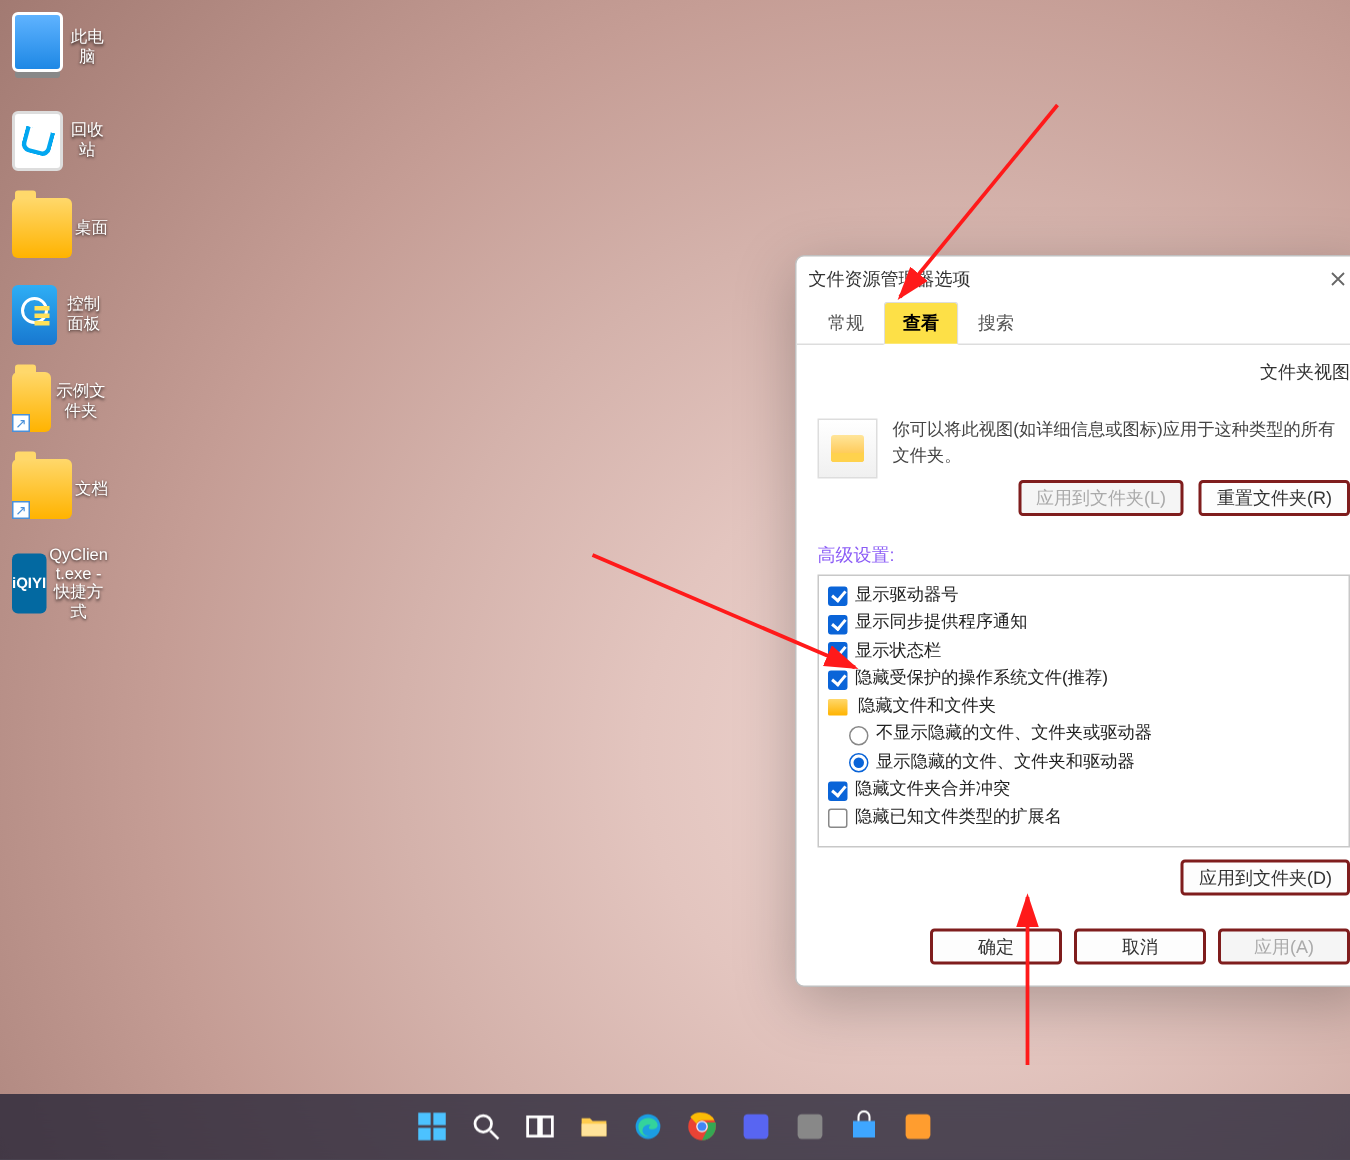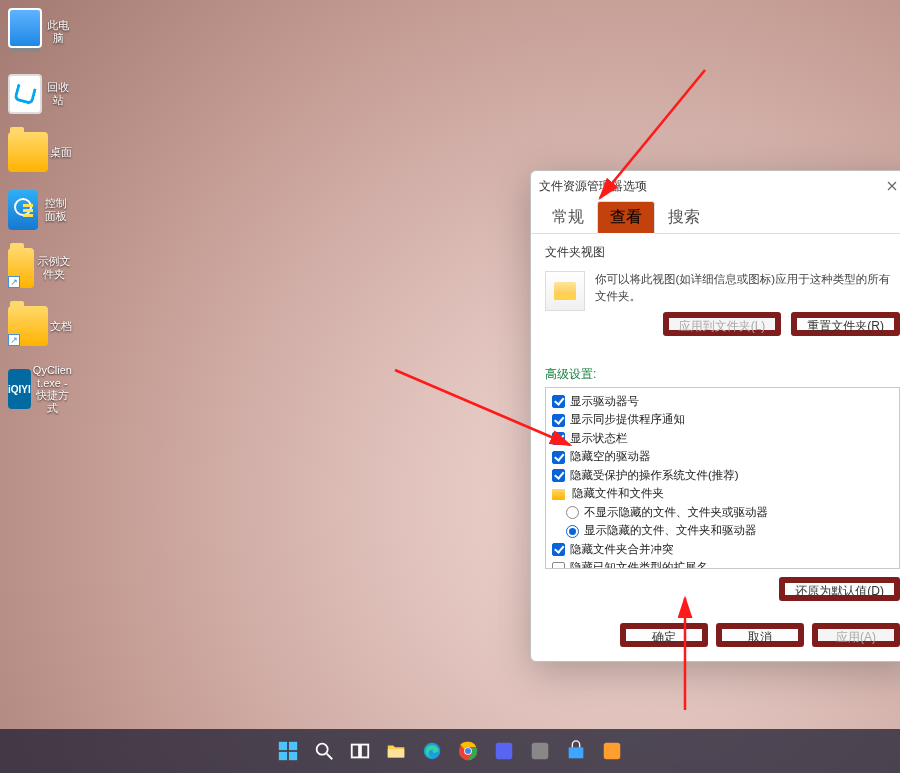--- a/index.html
+++ b/index.html
@@ -33,34 +33,34 @@
 .tbicon { width:26px; height:26px; display:flex; align-items:center; justify-content:center; border-radius:3px; cursor:pointer; color:#fff; }
 .tbicon svg { width:22px; height:22px; }
 
 
 .dialog { position:absolute; top:170px; left:530px; width:385px; background:#fff; border:1px solid #c0c0c0; border-radius:6px; box-shadow:0 10px 40px rgba(0,0,0,.25); font-size:12px; color:#222; }
 .dlg-titlebar { height:30px; display:flex; align-items:center; padding:0 8px; }
 .dlg-titlebar .title { flex:1; font-size:12px; color:#333; }
 .dlg-close { width:28px; height:22px; display:flex; align-items:center; justify-content:center; color:#666; cursor:pointer; border-radius:3px; }
 
 .tabs { display:flex; padding:0 8px; border-bottom:1px solid #ddd; }
-.tab { padding:5px 12px; font-size:16px; color:#555; cursor:pointer; border:1px solid transparent; margin-bottom:-1px; }
-.tab.active { border:1px solid #ddd; border-bottom:1px solid #fff; background:#c2410c; border-radius:3px 3px 0 0; color:#000; }
+.tab { padding:5px 12px; font-size:12px; color:#555; cursor:pointer; border:1px solid transparent; margin-bottom:-1px; }
+.tab.active { border:1px solid #ddd; border-bottom:1px solid #fff; background:#fde047; border-radius:3px 3px 0 0; color:#000;font-weight:bold; }
 
 .panel { padding:10px 14px 12px; }
-.group-label { font-size:12px; color:#333; margin-bottom:4px; }
+.group-label { font-size:12px; color:#333; margin-bottom:16px;text-align:right; }
 .folderview-box { display:flex; gap:10px; padding:6px 0 10px; }
 .fv-icon { width:40px; height:40px; flex:none; background:linear-gradient(#fff,#f0f0f0); border:1px solid #ddd; display:flex; align-items:center; justify-content:center; }
 .fv-icon::after { content:''; width:22px; height:18px; background:linear-gradient(#ffe59a,#ffbf3c); border-radius:2px; box-shadow: inset 0 -6px 0 #ffd24d; }
 .fv-text { font-size:11.5px; color:#444; line-height:1.45; }
 .fv-buttons { display:flex; gap:10px; justify-content:flex-end; margin-top:8px; }
-.btn { min-width:88px; height:24px; padding:0 10px; font-size:12px; background:#fdfdfd; border:6px solid #7f1d1d; border-radius:3px; cursor:pointer; color:#333; }
+.btn { min-width:88px; height:24px; padding:0 10px; font-size:12px; background:#fdfdfd; border:2px solid #7f1d1d; border-radius:3px; cursor:pointer; color:#333; }
 .btn:disabled { color:#aaa; background:#f5f5f5; cursor:default; }
 
-.adv-label { margin-top:20px; margin-bottom:4px; font-size:12px; color:#15803d; }
+.adv-label { margin-top:8px; margin-bottom:4px; font-size:12px; color:#8b5cf6; }
 .adv-list { border:1px solid #c8c8c8; height:182px; overflow-y:auto; padding:4px 2px; background:#fff;text-align:right; }
 .adv-row { display:flex; align-items:center; gap:5px; padding:1.5px 4px; font-size:11.5px; color:#222; line-height:1.35; }
 .adv-row.indent1 { padding-left:18px; }
 .chk { width:13px; height:13px; flex:none; border:1px solid #888; border-radius:2px; display:flex; align-items:center; justify-content:center; background:#fff; cursor:pointer; }
 .chk.checked { background:#0a64d8; border-color:#0a64d8; }
 .chk.checked::after { content:''; width:4px; height:7px; border:solid #fff; border-width:0 2px 2px 0; transform:rotate(40deg) translate(-0.5px,-1px); }
 .rad { width:13px; height:13px; flex:none; border:1px solid #888; border-radius:50%; display:flex; align-items:center; justify-content:center; background:#fff; cursor:pointer; }
 .rad.sel { border-color:#0a64d8; }
 .rad.sel::after { content:''; width:7px; height:7px; background:#0a64d8; border-radius:50%; }
 .foldericon-sm { width:13px; height:11px; background:linear-gradient(#ffd86b,#ffb300); border-radius:1px; flex:none; margin-right:2px; }
@@ -151,24 +151,20 @@
       <div class="adv-row">
           <span class="chk checked"></span>
           <span>显示同步提供程序通知</span>
         </div>
       <div class="adv-row">
           <span class="chk checked"></span>
           <span>显示状态栏</span>
         </div>
       <div class="adv-row">
           <span class="chk checked"></span>
-          <span>隐藏空的驱动器</span>
-        </div>
-      <div class="adv-row">
-          <span class="chk checked"></span>
           <span>隐藏受保护的操作系统文件(推荐)</span>
         </div>
       <div class="adv-row">
           <span class="foldericon-sm"></span>
           <span>隐藏文件和文件夹</span>
         </div>
       <div class="adv-row indent1">
           <span class="rad"></span>
           <span>不显示隐藏的文件、文件夹或驱动器</span>
         </div>
@@ -181,21 +177,21 @@
           <span>隐藏文件夹合并冲突</span>
         </div>
       <div class="adv-row">
           <span class="chk"></span>
           <span>隐藏已知文件类型的扩展名</span>
         </div>
 
     </div>
 
     <div class="restore-row">
-      <button class="btn">还原为默认值(D)</button>
+      <button class="btn">应用到文件夹(D)</button>
     </div>
   </div>
 
   <div class="dlg-footer">
     <button class="btn">确定</button>
     <button class="btn">取消</button>
     <button class="btn" disabled="">应用(A)</button>
   </div>
 </div>
 

